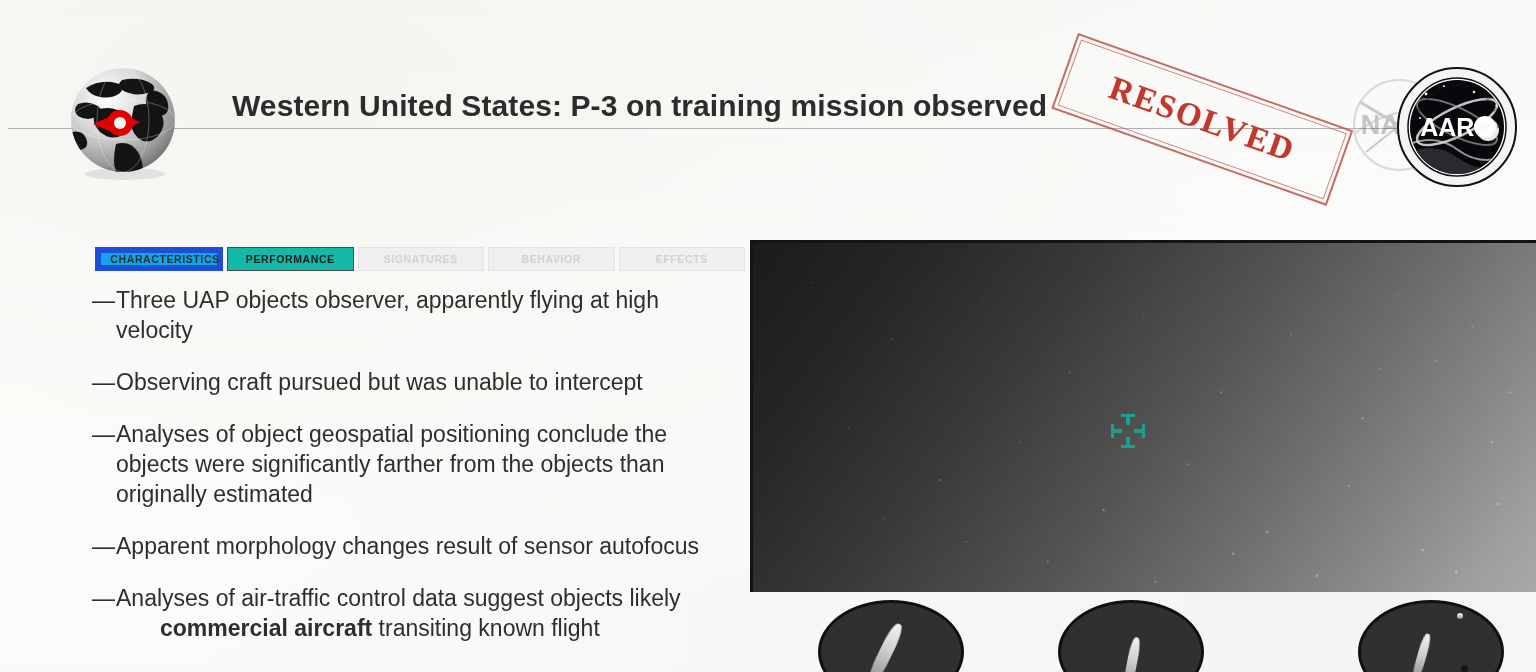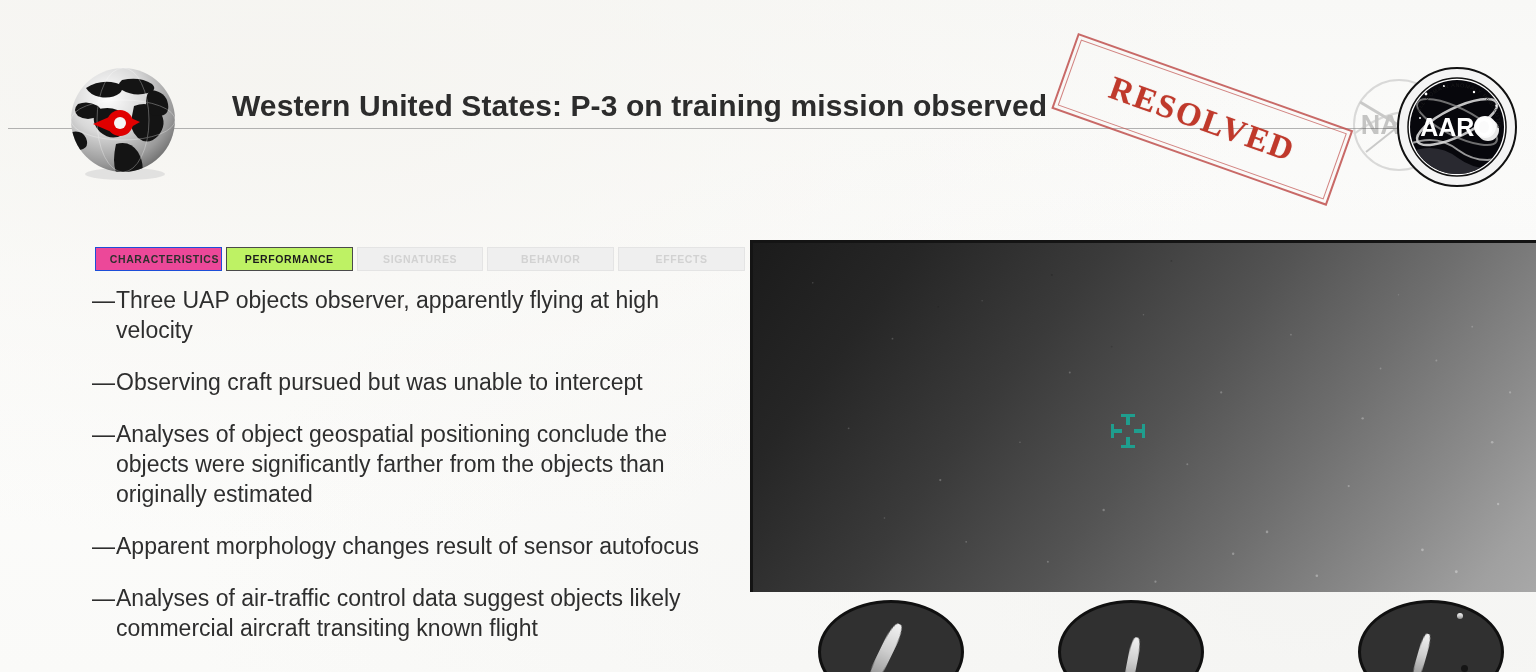--- a/index.html
+++ b/index.html
@@ -142,27 +142,27 @@
     height: 24px;
     display: flex;
     align-items: center;
     justify-content: center;
     font-size: 10.5px;
     font-weight: 700;
     letter-spacing: 0.6px;
     box-sizing: border-box;
   }
   .tab.done {
-    background: #ec4899;
-    border: 1px solid #1d4ed8;
+    background: #0ea5e9;
+    border: 6px solid #1d4ed8;
     color: #2f2f2f;
     padding-left: 12px;
   }
   .tab.active {
-    background: #bef264;
+    background: #14b8a6;
     border: 1px solid #4a4a4a;
     color: #1c1c1c;
   }
   .tab.dim {
     background: #efefef;
     border: 1px solid #e4e4e4;
     color: #d2d2d2;
   }
 
   
@@ -185,21 +185,21 @@
     color: #2e2e2e;
     font-family: "Liberation Sans", sans-serif;
   }
   .bullet-text {
     flex: 1 1 auto;
     font-size: 23px;
     line-height: 30px;
     color: #2e2e2e;
     font-family: "Liberation Sans", sans-serif;
   }
-  .bullet-text b { font-weight: 400; }
+  .bullet-text b { font-weight: 700; margin-left: 44px; }
 
   
   .video {
     position: absolute;
     left: 750px;
     top: 240px;
     width: 786px;
     height: 352px;
     overflow: hidden;
     border-left: 3px solid #141414;

